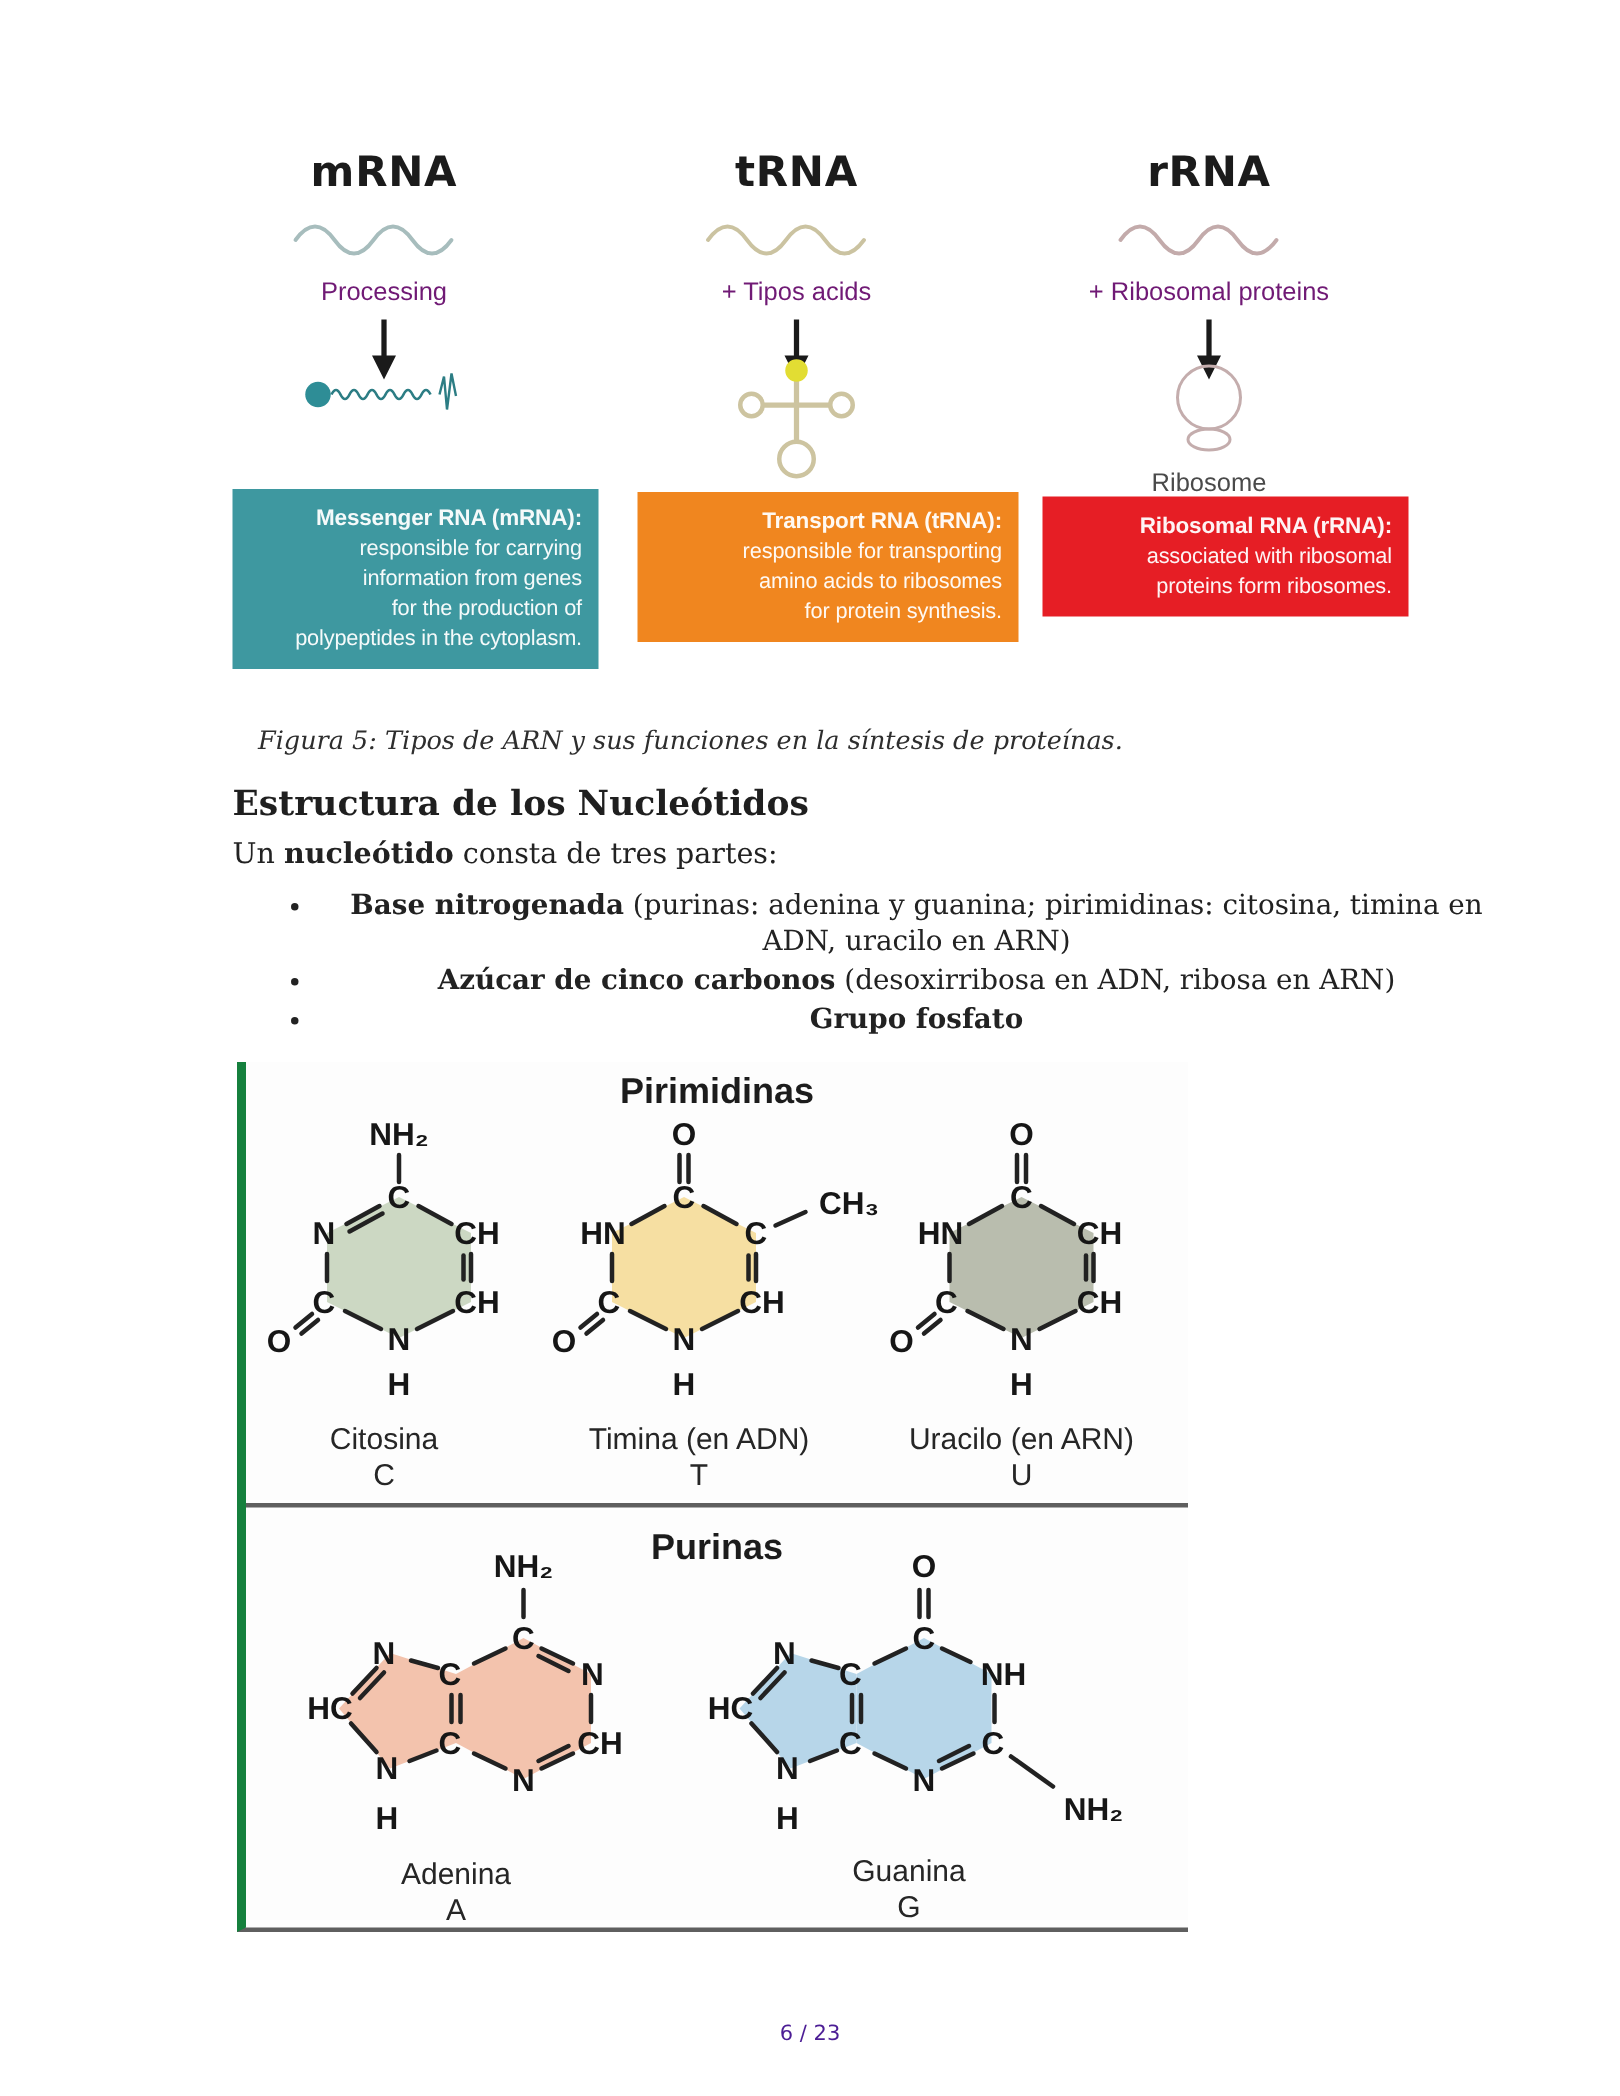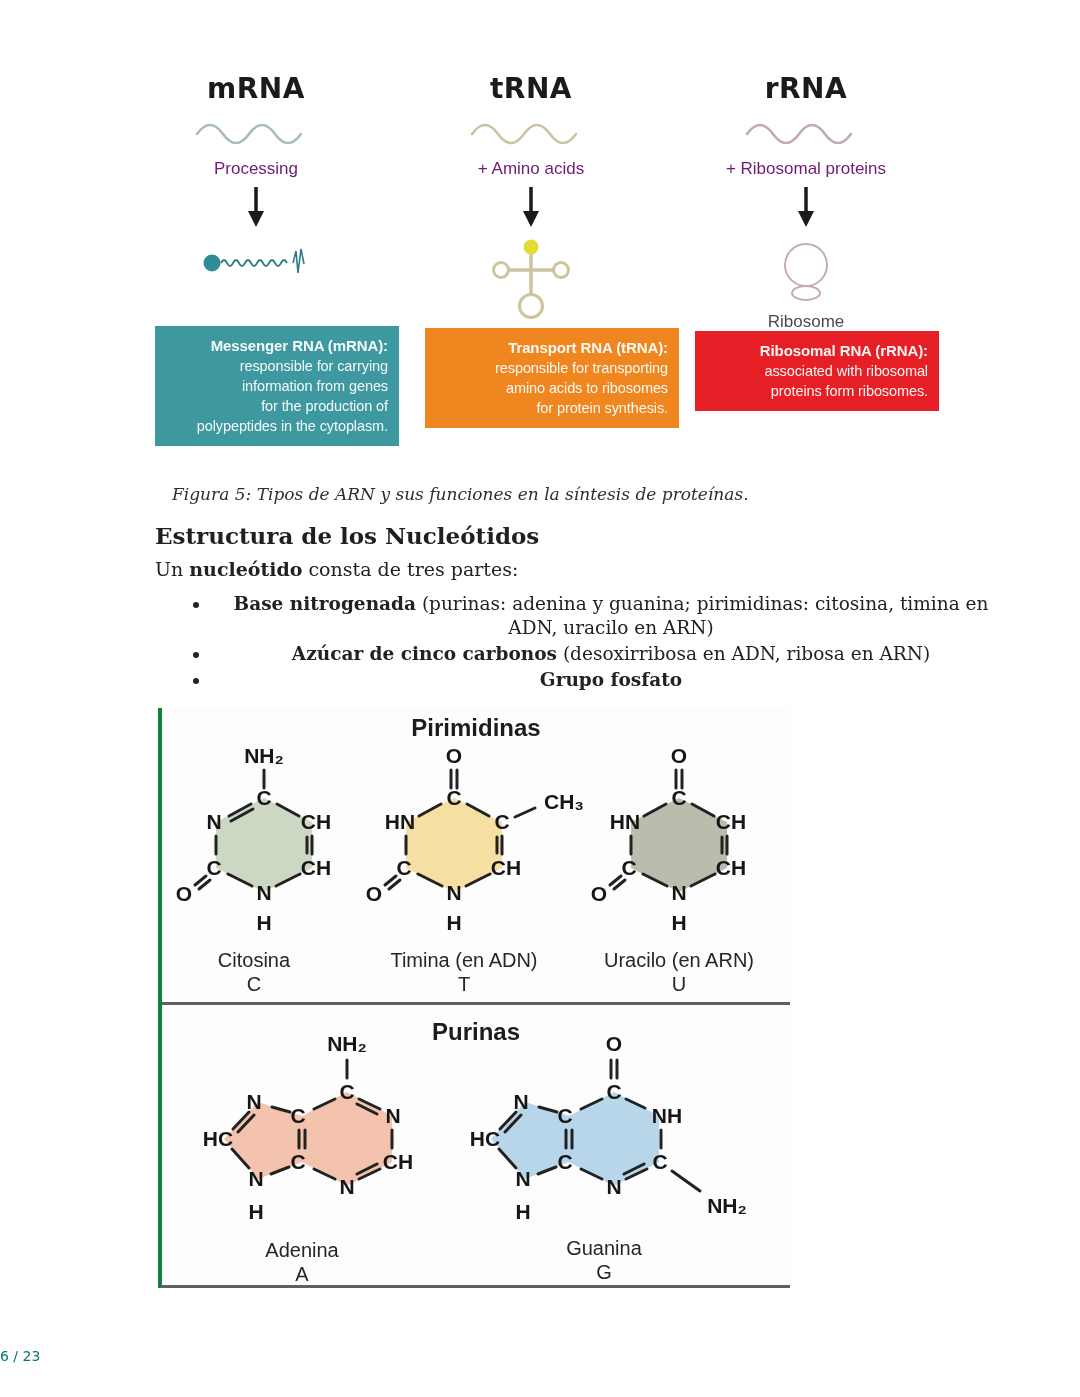--- a/index.html
+++ b/index.html
@@ -1,20 +1,20 @@
 <!DOCTYPE html>
 <html><head>
 <meta charset="utf-8">
 <style>
   html,body{margin:0;padding:0;background:#fff;}
   .page{position:relative;width:1080px;height:1397px;background:#ffffff;overflow:hidden;
         font-family:"DejaVu Serif",serif;color:#222;}
 
   
-  .rnacol{position:absolute;top:72px;width:230px;display:flex;flex-direction:column;align-items:center;}
+  .rnacol{position:absolute;top:98px;width:230px;display:flex;flex-direction:column;align-items:center;}
   .rnatitle{font-family:"DejaVu Sans",sans-serif;font-weight:700;font-size:28px;color:#1b1b1b;letter-spacing:.5px;}
   .wave{margin-top:4px;}
   .rnastep{margin-top:10px;font-family:"Liberation Sans","DejaVu Sans",sans-serif;font-size:17px;color:#701a75;}
   .arrow{margin-top:6px;}
   .absicon{position:absolute;}
   .ribo-caption{position:absolute;left:741px;top:312px;width:130px;text-align:center;
         font-family:"Liberation Sans","DejaVu Sans",sans-serif;font-size:17px;color:#4a4a4a;}
   .rnabox{position:absolute;padding:10px 11px;color:rgba(255,255,255,.95);
         font-family:"Liberation Sans","DejaVu Sans",sans-serif;font-size:14.5px;line-height:20px;letter-spacing:-0.1px;text-align:right;}
   .rnabox-title{font-weight:700;font-size:15px;white-space:nowrap;}
@@ -22,32 +22,32 @@
 
   
   .caption{position:absolute;left:172px;top:484px;font-style:italic;font-size:17px;color:#2e2e2e;margin:0;}
   .h2{position:absolute;left:155px;top:522px;font-size:23px;font-weight:700;color:#1f1f1f;margin:0;}
   .intro{position:absolute;left:155px;top:558px;font-size:19px;margin:0;}
   .bullets{position:absolute;left:155px;top:592px;width:800px;margin:0;padding-left:56px;font-size:18.5px;line-height:24px;text-align:center;}
   .bullets li{margin-bottom:2px;}
 
   
   .nucfig{position:absolute;left:158px;top:708px;width:628px;height:577px;background:#fdfdfd;
-        border-left:4px solid #15803d;border-bottom:3px solid #5f5f5f;}
+        border-left:6px solid #15803d;border-bottom:3px solid #5f5f5f;}
   .nucheading{position:absolute;left:0;width:100%;text-align:center;
         font-family:"Liberation Sans","DejaVu Sans",sans-serif;font-weight:700;font-size:24px;color:#1c1c1c;}
   .divider{position:absolute;left:0;top:294px;width:100%;height:3px;background:#5f5f5f;}
   .molsvg{position:absolute;}
   .mol-label{position:absolute;text-align:center;font-family:"Liberation Sans","DejaVu Sans",sans-serif;
         font-size:20px;color:#262626;line-height:24px;}
   .bond{stroke:#222;stroke-width:3;stroke-linecap:round;}
   .atom{font-family:"Liberation Sans","DejaVu Sans",sans-serif;font-size:21px;font-weight:600;fill:#161616;}
 
-  .footer{position:absolute;left:0;top:1348px;width:100%;text-align:left;
-        font-family:"DejaVu Sans",sans-serif;font-size:14px;color:#0f766e;}
+  .footer{position:absolute;left:0;top:1348px;width:100%;text-align:center;
+        font-family:"DejaVu Sans",sans-serif;font-size:14px;color:#4c1d95;}
 </style>
 </head>
 <body>
 
 <div class="page">
 
   <section>
 
     <div class="rnacol" style="left:141px;">
       <div class="rnatitle">mRNA</div>
@@ -59,21 +59,21 @@
         <line x1="12" y1="2" x2="12" y2="28" stroke="#1a1a1a" stroke-width="3.5"></line>
         <polygon points="4,26 20,26 12,42" fill="#1a1a1a"></polygon>
       </svg>
     </div>
 
     <div class="rnacol" style="left:416px;">
       <div class="rnatitle">tRNA</div>
       <svg class="wave" width="135" height="40" viewBox="0 0 135 40">
         <path d="M8,25 q13,-18 26,0 t26,0 t26,0 t26,0" fill="none" stroke-width="2.6" stroke-linecap="round" stroke="#cbc3a1"></path>
       </svg>
-      <div class="rnastep">+ Amino acids</div>
+      <div class="rnastep">+ Tipos acids</div>
       <svg class="arrow" width="24" height="44" viewBox="0 0 24 44">
         <line x1="12" y1="2" x2="12" y2="28" stroke="#1a1a1a" stroke-width="3.5"></line>
         <polygon points="4,26 20,26 12,42" fill="#1a1a1a"></polygon>
       </svg>
     </div>
 
     <div class="rnacol" style="left:691px;">
       <div class="rnatitle">rRNA</div>
       <svg class="wave" width="135" height="40" viewBox="0 0 135 40">
         <path d="M8,25 q13,-18 26,0 t26,0 t26,0 t26,0" fill="none" stroke-width="2.6" stroke-linecap="round" stroke="#c3abab"></path>

